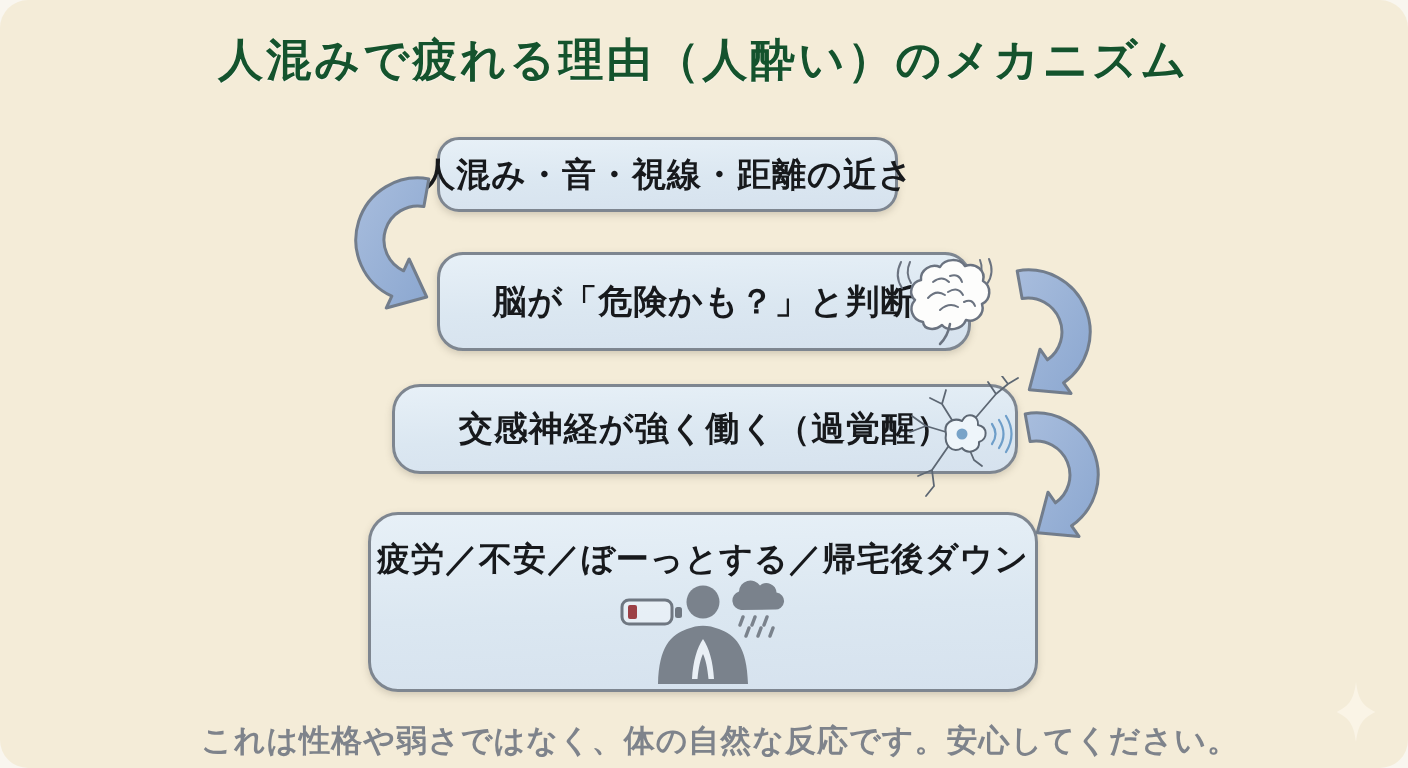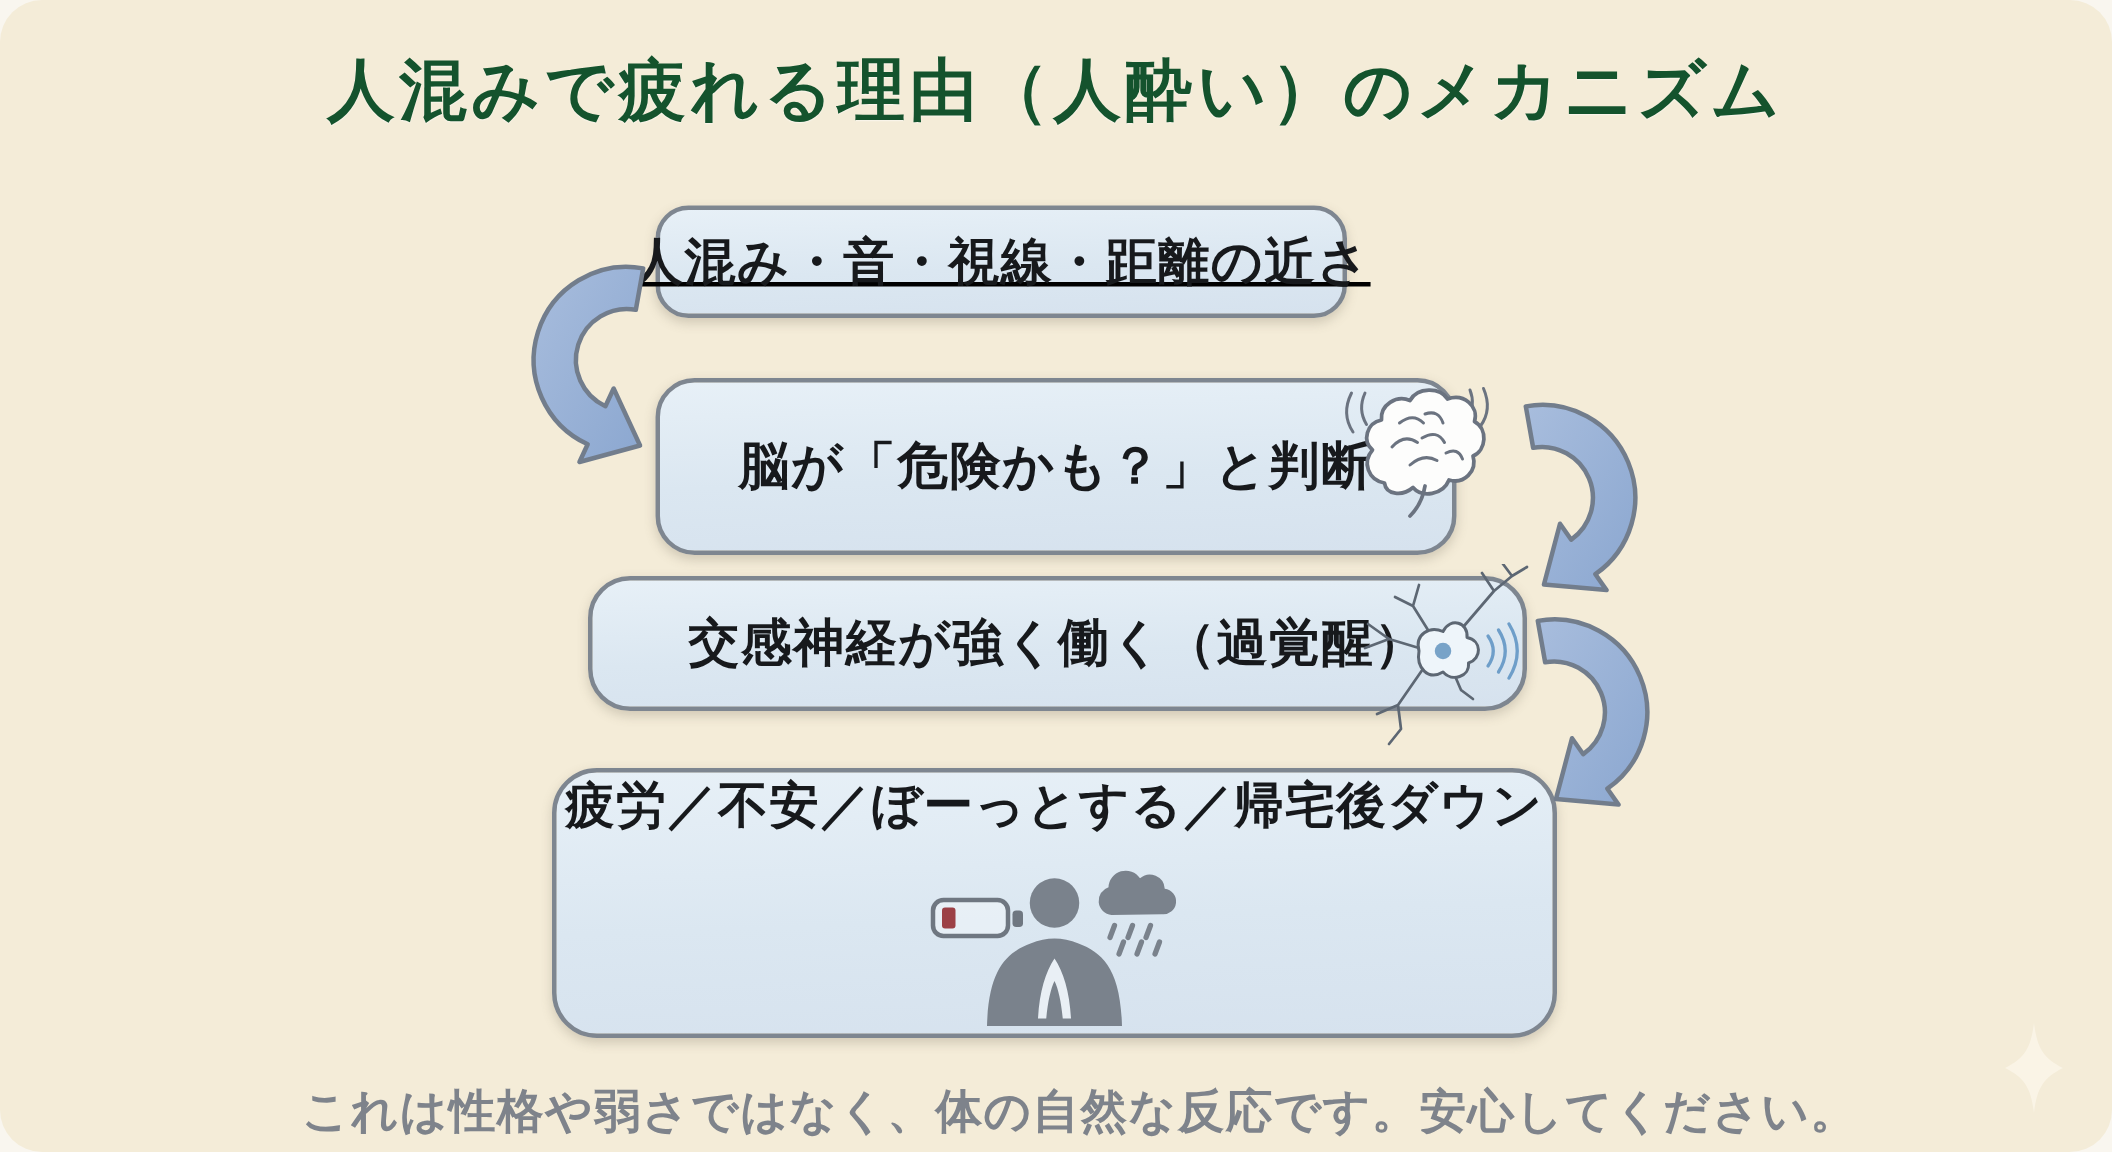--- a/index.html
+++ b/index.html
@@ -22,25 +22,25 @@
     position:absolute;box-sizing:border-box;z-index:2;
     border:3px solid #7e8690;
     background:linear-gradient(178deg,#e7f0f7 0%,#dbe7f1 55%,#d6e2ee 100%);
     box-shadow:0 3px 7px rgba(106,100,82,.25);
     display:flex;align-items:center;justify-content:center;
   }
   .step-label{
     font-weight:bold;color:#17191c;font-size:34px;
     letter-spacing:1px;white-space:nowrap;
   }
-  #step1{left:437px;top:137px;width:461px;height:75px;border-radius:22px;text-decoration:underline;}
-  #step2{left:437px;top:252px;width:534px;height:118px;border-radius:26px;}
+  #step1{left:437px;top:137px;width:461px;height:75px;border-radius:22px;}
+  #step2{left:437px;top:252px;width:534px;height:99px;border-radius:26px;}
   #step3{left:392px;top:384px;width:626px;height:90px;border-radius:28px;}
   #step4{left:368px;top:512px;width:670px;height:180px;border-radius:30px;
-         align-items:flex-start;}
+         align-items:flex-start;padding-top:22px;}
   #step4 .step-label{font-size:33px;}
   .arrows,.step4-icons{position:absolute;pointer-events:none;}
   .arrows{left:0;top:0;z-index:4;}
   .step4-icons{left:368px;top:512px;z-index:3;}
   .brain{position:absolute;left:890px;top:252px;z-index:5;}
   .neuron{position:absolute;left:898px;top:376px;z-index:5;}
   .note{
     position:absolute;top:704px;left:0;width:100%;margin:16px;
     text-align:center;font-size:31px;font-weight:bold;
     color:#7e838b;letter-spacing:1px;

